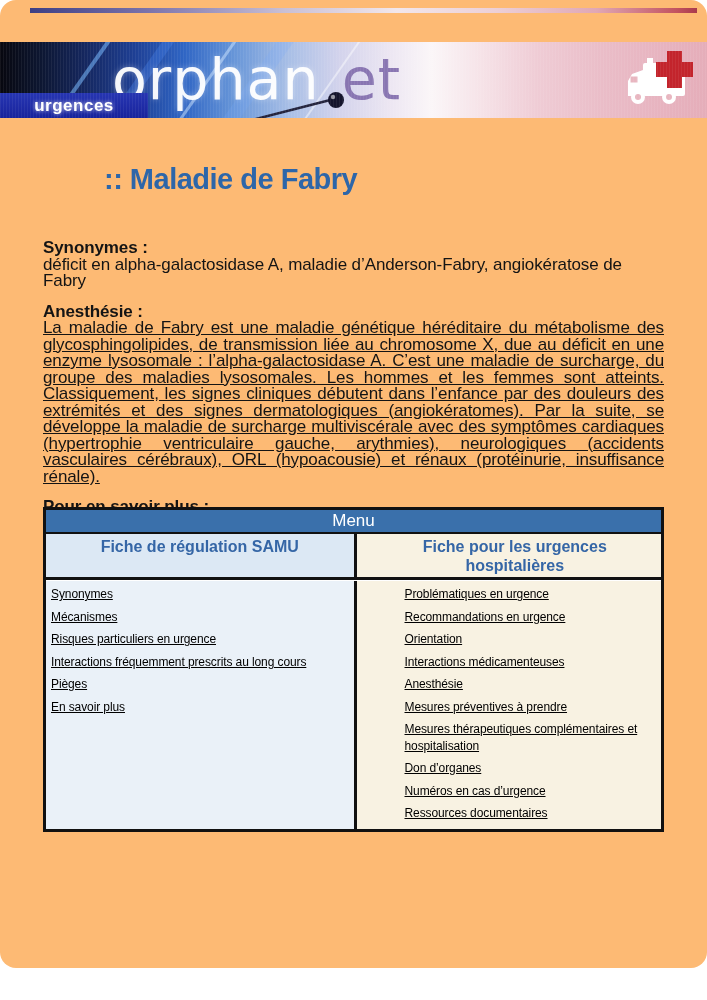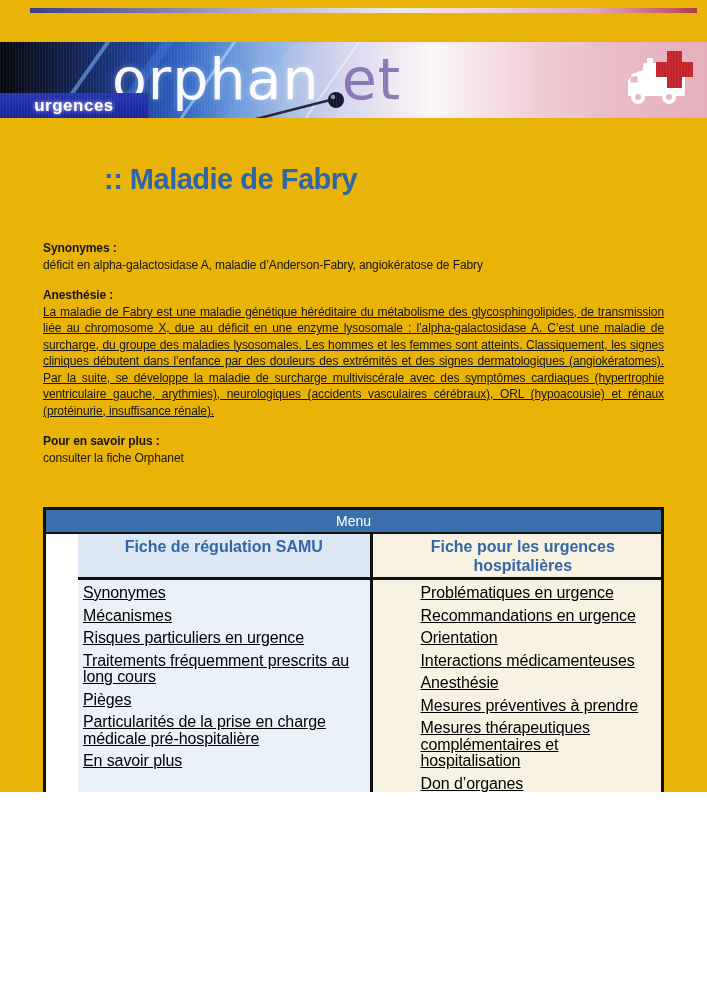--- a/index.html
+++ b/index.html
@@ -1,17 +1,17 @@
 <!DOCTYPE html>
 <html><head>
 <meta charset="utf-8">
 <style>
   html,body{margin:0;padding:0;background:#ffffff;}
-  #page{position:relative;width:707px;height:792px;background:#eab308;overflow:hidden;
-        font-family:"Liberation Sans",sans-serif;color:#111;}
+  #page{position:relative;width:707px;height:968px;background:#fdba74;overflow:hidden;
+        font-family:"Liberation Sans",sans-serif;color:#111;border-radius:16px;}
 
   
   .top-line{position:absolute;left:30px;top:8px;width:667px;height:5px;
     background:linear-gradient(90deg,#3d3f84 0%,#7d74ab 18%,#c9bfd4 38%,#f2e7eb 55%,
                #eccfd6 70%,#e0a7b4 85%,#c2525f 97%,#a93a4c 100%);}
 
   
   .banner{position:absolute;left:0;top:42px;width:707px;height:76px;overflow:hidden;
     background:linear-gradient(90deg,#07070f 0%,#0d1733 6%,#15275f 12%,#1e3f94 19%,
       #2f65c4 26%,#6695d8 33%,#a9bfe6 41%,#d3d3ec 48%,#ece6f2 55%,#fbf6f8 61%,
@@ -36,45 +36,45 @@
     color:#fff;font-size:17px;font-weight:bold;line-height:25px;text-align:center;
     letter-spacing:.5px;text-shadow:0 0 4px rgba(255,255,255,.75);}
 
   .ambulance{position:absolute;right:6px;top:8px;}
 
   
   .page-title{position:absolute;left:104px;top:163px;font-size:29px;font-weight:bold;
     letter-spacing:-.5px;color:#2d66a9;}
 
   
-  .content{position:absolute;left:43px;top:240px;width:621px;font-size:12px;
+  .content{position:absolute;left:43px;top:240px;width:621px;font-size:17px;
     line-height:16.5px;letter-spacing:-.1px;color:#141414;}
   .content .h{font-weight:bold;margin:0;}
   .content p{margin:0;}
   .justify{text-align:justify;text-decoration:underline;}
   .sp{height:14px;}
   .plainlink{color:#141414;cursor:pointer;}
 
   
   .menu-table{position:absolute;left:43px;top:507px;width:621px;height:325px;
     box-sizing:border-box;border:3px solid #111;background:#fff;}
   .menu-titlebar{height:22px;background:#3a70ab;border-bottom:2px solid #111;
-    color:#fff;font-size:14px;line-height:22px;text-align:center;}
-  .menu-grid{display:grid;grid-template-columns:1fr 1fr;height:calc(100% - 24px);margin-left:32px;}
+    color:#fff;font-size:17px;line-height:22px;text-align:center;}
+  .menu-grid{display:grid;grid-template-columns:1fr 1fr;height:calc(100% - 24px);}
   .cell-r{border-left:3px solid #111;}
   .col-header{height:40px;border-bottom:3px solid #111;text-align:center;
     font-weight:bold;font-size:16px;line-height:19px;color:#3566a6;padding-top:3px;}
   .col-header.left{background:#dce8f4;}
   .col-header.right{background:#f8f2e2;padding-left:12px;}
   .col-header .wrap{display:block;max-width:235px;margin:0 auto;}
   .col-body{padding:5px 6px 0 5px;}
   .col-body.left{background:#eaf1f8;}
   .col-body.right{background:#f8f2e2;padding-left:48px;}
   .col-body a{display:block;color:#000;text-decoration:underline;cursor:pointer;
-    font-size:16px;line-height:16.5px;letter-spacing:-.1px;margin-bottom:6px;}
+    font-size:12px;line-height:16.5px;letter-spacing:-.1px;margin-bottom:6px;}
 
   
   .footer-bar{position:absolute;left:57px;top:986px;width:633px;height:14px;
     background:linear-gradient(90deg,#1c2a5c,#2b3a74);}
 </style>
 </head>
 <body>
 
 <div id="page">
 
@@ -132,23 +132,22 @@
       <div class="col-header left">
         <span class="wrap">Fiche de régulation SAMU</span>
       </div>
       <div class="col-header right cell-r">
         <span class="wrap">Fiche pour les urgences hospitalières</span>
       </div>
       <div class="col-body left">
         <a>Synonymes</a>
         <a>Mécanismes</a>
         <a>Risques particuliers en urgence</a>
-        <a>Traitements fréquemment prescrits au long cours</a>
+        <a>Interactions fréquemment prescrits au long cours</a>
         <a>Pièges</a>
-        <a>Particularités de la prise en charge médicale pré-hospitalière</a>
         <a>En savoir plus</a>
       </div>
       <div class="col-body right cell-r">
         <a>Problématiques en urgence</a>
         <a>Recommandations en urgence</a>
         <a>Orientation</a>
         <a>Interactions médicamenteuses</a>
         <a>Anesthésie</a>
         <a>Mesures préventives à prendre</a>
         <a>Mesures thérapeutiques complémentaires et hospitalisation</a>

